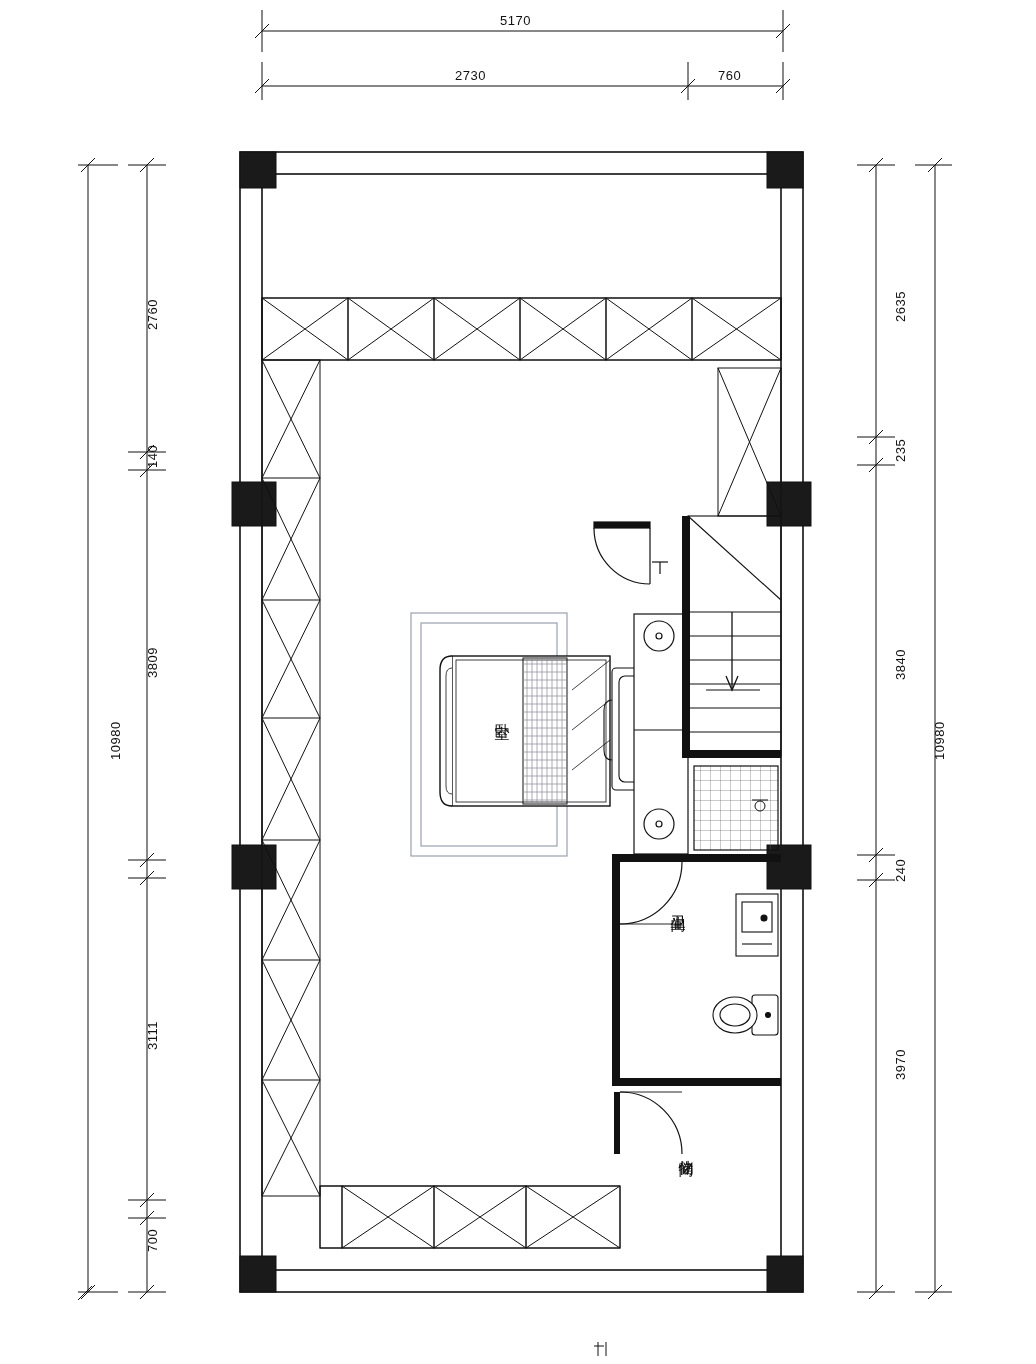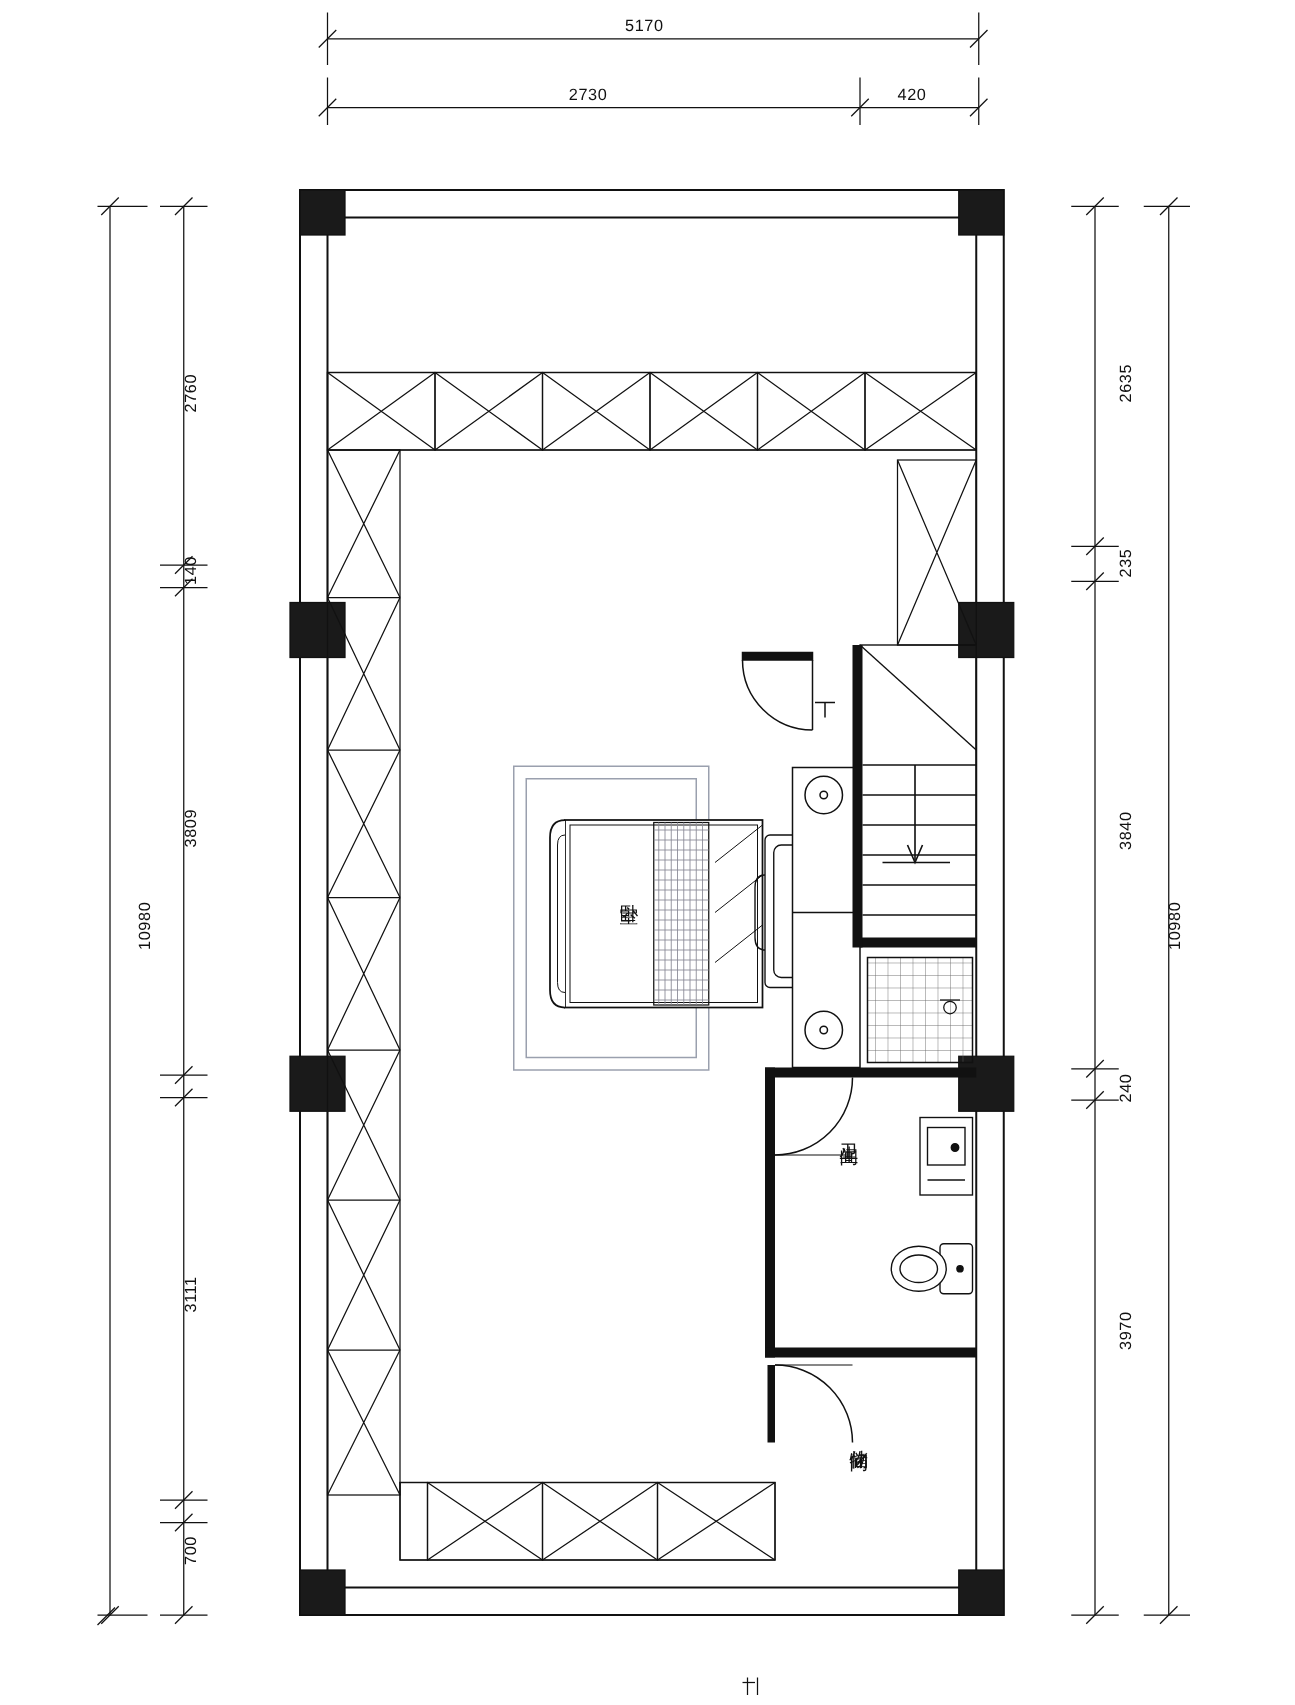--- a/index.html
+++ b/index.html
@@ -287,21 +287,21 @@
   <g stroke="#111" stroke-width="1">
     <line x1="594" y1="1346" x2="604" y2="1346"></line>
     <line x1="598" y1="1342" x2="598" y2="1356"></line>
     <line x1="606" y1="1342" x2="606" y2="1356"></line>
     <line x1="78" y1="1300" x2="92" y2="1286"></line>
   </g>
 </svg>
 
 <div class="dimtext" style="left:500px;top:13px;">5170</div>
 <div class="dimtext" style="left:455px;top:68px;">2730</div>
-<div class="dimtext" style="left:718px;top:68px;">420</div>
+<div class="dimtext" style="left:718px;top:68px;">760</div>
 
 <div class="dimtext vert" style="left:108px;top:760px;transform:rotate(-90deg);">10980</div>
 <div class="dimtext vert" style="left:145px;top:330px;transform:rotate(-90deg);">2760</div>
 <div class="dimtext vert" style="left:145px;top:468px;transform:rotate(-90deg);">140</div>
 <div class="dimtext vert" style="left:145px;top:678px;transform:rotate(-90deg);">3809</div>
 <div class="dimtext vert" style="left:145px;top:1050px;transform:rotate(-90deg);">3111</div>
 <div class="dimtext vert" style="left:145px;top:1252px;transform:rotate(-90deg);">700</div>
 
 <div class="dimtext vert" style="left:932px;top:760px;transform:rotate(-90deg);">10980</div>
 <div class="dimtext vert" style="left:893px;top:322px;transform:rotate(-90deg);">2635</div>

